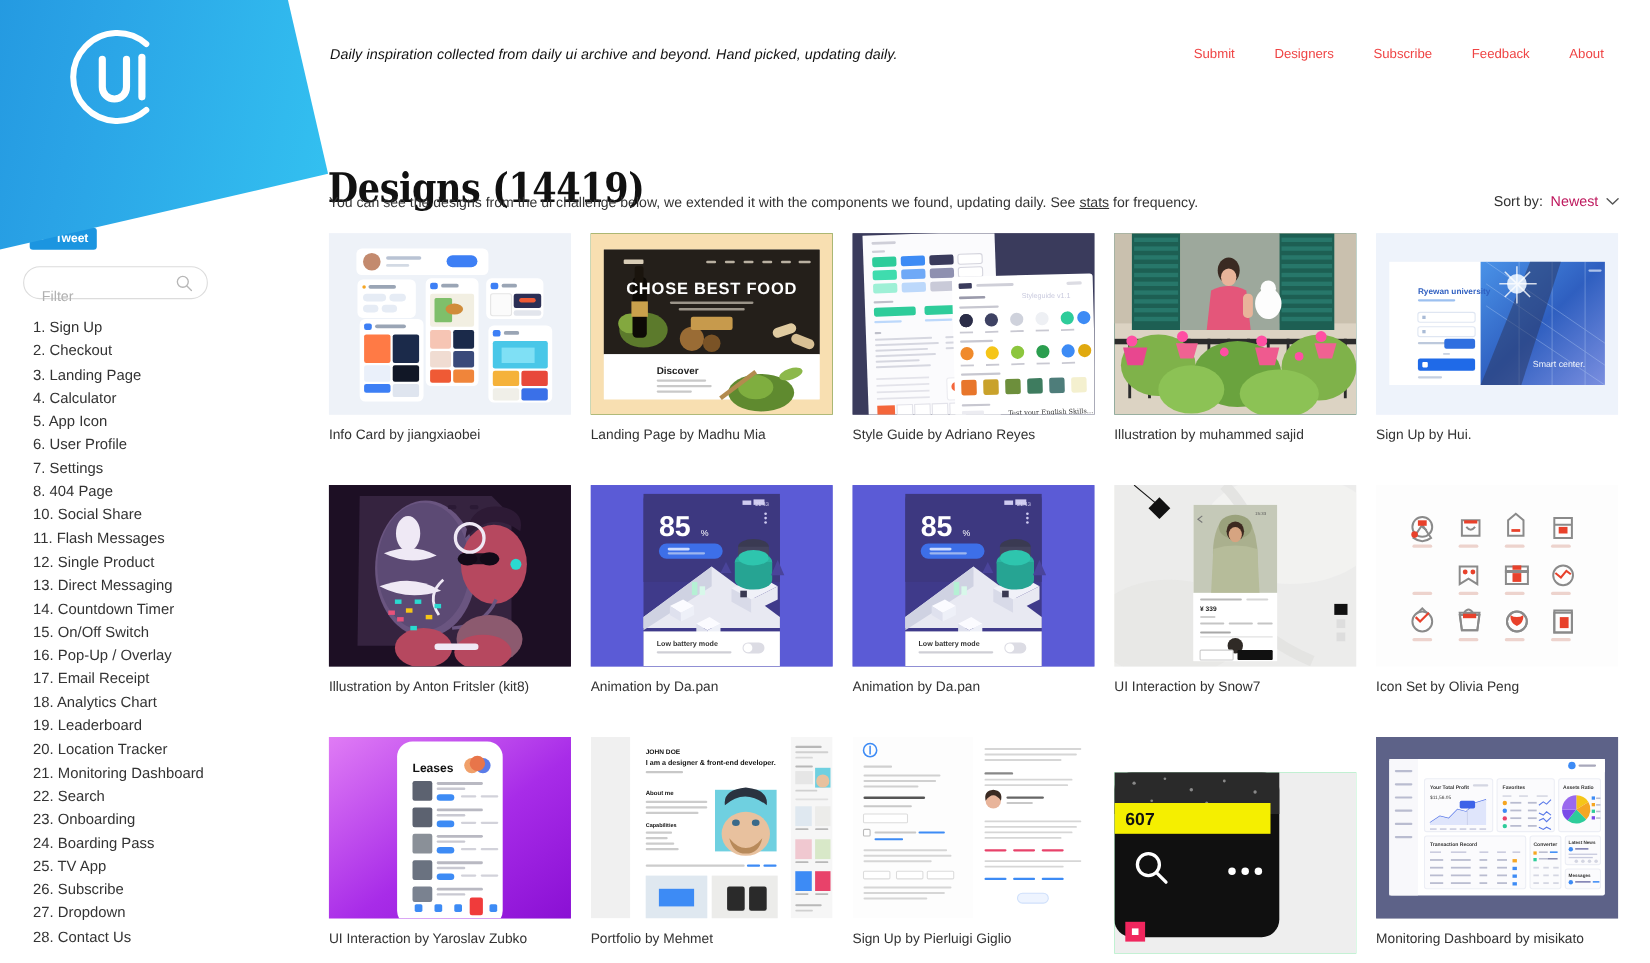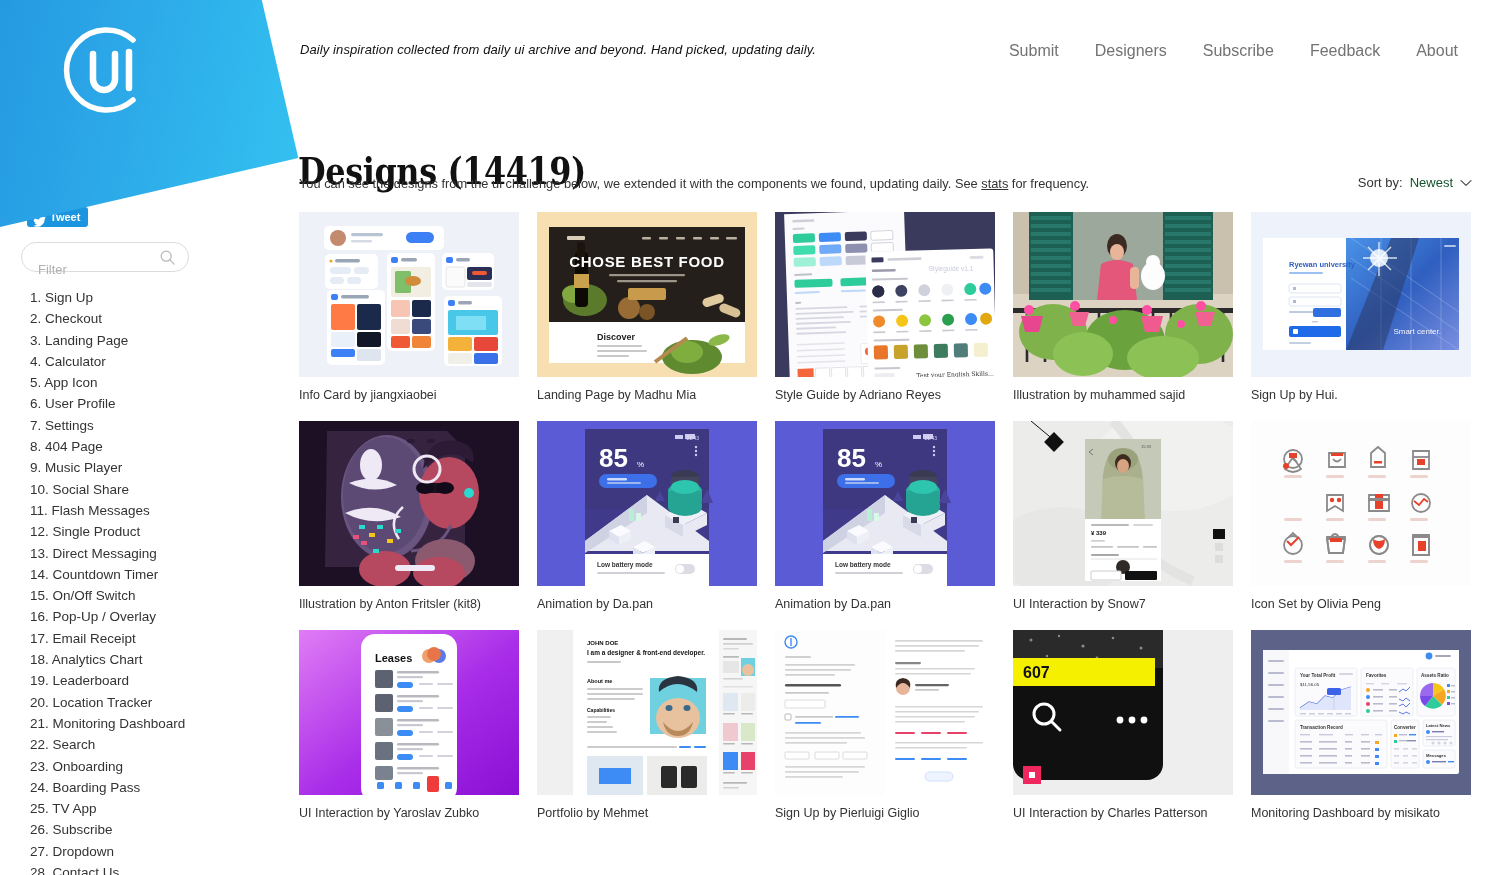--- a/index.html
+++ b/index.html
@@ -41,21 +41,21 @@
     left: 27px; top: 207px;
     height: 20px;
     padding: 0 8px 0 6px;
     background: #1b95e0;
     border-radius: 3px;
     color: #fff;
     font-size: 11px;
     font-weight: bold;
     line-height: 20px;
     display: flex;
-    align-items: flex-end;
+    align-items: flex-start;
     gap: 4px;
     cursor: pointer;
     border: none;
   }
   #tweet-btn svg { display:block; }
 
   #filter-wrap {
     position: absolute;
     left: 21px; top: 242px;
     width: 168px; height: 30px;
@@ -103,22 +103,22 @@
     color: #111;
     letter-spacing: .1px;
   }
   #topnav {
     position: absolute;
     right: 42px; top: 42px;
     display: flex;
     gap: 36px;
   }
   #topnav a {
-    font-size: 16px;
-    color: #737373;
+    font-size: 12px;
+    color: #ef4444;
     text-decoration: none;
     cursor: pointer;
   }
 
   
   #page-title {
     position: absolute;
     left: 298px; top: 124px;
     font-family: "DejaVu Serif", "Liberation Serif", serif;
     font-weight: bold;
@@ -140,21 +140,21 @@
 
   #sortby {
     position: absolute;
     right: 28px; top: 175px;
     display: flex;
     align-items: center;
     gap: 7px;
     font-size: 13px;
     color: #333;
   }
-  #sortby .val { color: #14532d; cursor: pointer; }
+  #sortby .val { color: #be185d; cursor: pointer; }
   .chev { display:block; }
 
   
   #grid {
     position: absolute;
     left: 299px; top: 212px;
     width: 1173px;
     display: grid;
     grid-template-columns: repeat(5, 220px);
     column-gap: 18px;
@@ -164,21 +164,21 @@
   .thumb {
     width: 220px; height: 165px;
     overflow: hidden;
     position: relative;
     background: #f2f2f2;
   }
   .cap {
     font-size: 12.5px;
     color: #333;
     padding-top: 11px;
-    height: 44px;
+    height: 64px;
     white-space: nowrap;
     overflow: hidden;
     cursor: pointer;
   }
   .row2 .cap, .row3 .cap { padding-top: 11px; }
 
   
   .t1 { background:#f0f3f8; }
 
   
@@ -208,21 +208,21 @@
   
   .t11 { background: linear-gradient(120deg,#d86bf0 0%, #a832e8 55%, #8c18d8 100%); }
 
   
   .t12 { background:#ffffff; }
 
   
   .t13 { background:#ffffff; }
 
   
-  .t14 { background:#86efac; }
+  .t14 { background:#86efac;margin-top:32px; }
 
   
   .t15 { background:#5a5f84; }
 </style>
 </head>
 <body>
 
 <div id="sidebar">
 
   <div id="logo-banner"></div>
@@ -253,21 +253,20 @@
 
   <ul id="nav-list">
     <li>1. Sign Up</li>
     <li>2. Checkout</li>
     <li>3. Landing Page</li>
     <li>4. Calculator</li>
     <li>5. App Icon</li>
     <li>6. User Profile</li>
     <li>7. Settings</li>
     <li>8. 404 Page</li>
-    <li>9. Music Player</li>
     <li>10. Social Share</li>
     <li>11. Flash Messages</li>
     <li>12. Single Product</li>
     <li>13. Direct Messaging</li>
     <li>14. Countdown Timer</li>
     <li>15. On/Off Switch</li>
     <li>16. Pop-Up / Overlay</li>
     <li>17. Email Receipt</li>
     <li>18. Analytics Chart</li>
     <li>19. Leaderboard</li>

